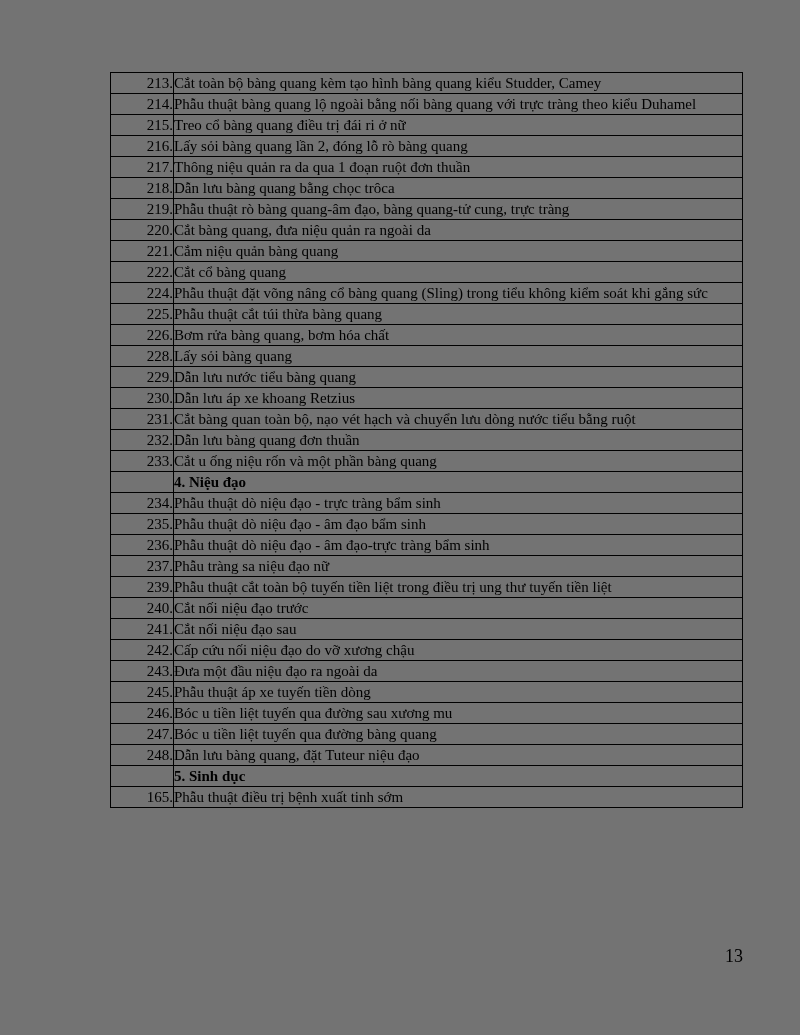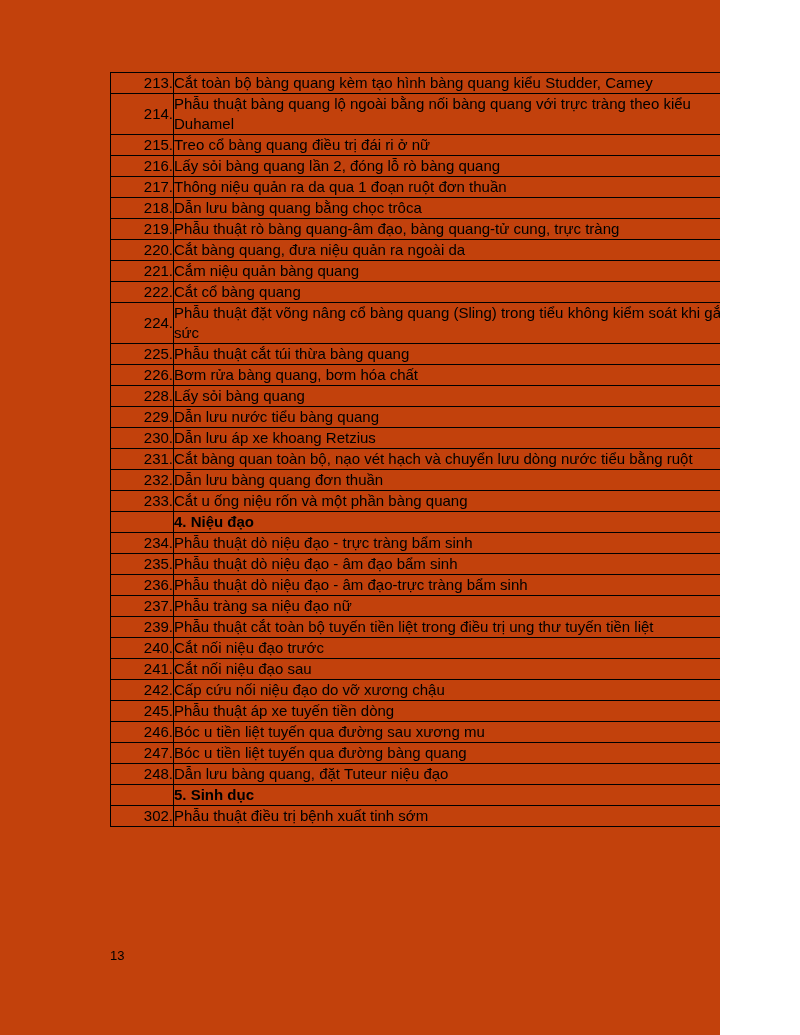--- a/index.html
+++ b/index.html
@@ -2,24 +2,24 @@
 <html><head>
 <meta charset="utf-8">
 <style>
   html, body {
     margin: 0;
     padding: 0;
     background: #ffffff;
   }
   .page {
     position: relative;
-    width: 720px;
+    width: 800px;
     height: 1035px;
-    background: #c2410c;
-    font-family: Liberation Sans, sans-serif;
+    background: #737373;
+    font-family: Liberation Serif, serif;
     color: #000000;
     overflow: hidden;
   }
   table.proc {
     position: absolute;
     left: 110px;
     top: 72px;
     width: 633px;
     border-collapse: collapse;
     table-layout: fixed;
@@ -44,22 +44,22 @@
     margin-left: 27px;
   }
   tr.section td.desc {
     font-weight: bold;
   }
   .page-number {
     position: absolute;
     left: 110px;
     top: 948px;
     width: 633px;
-    text-align: left;
-    font-size: 13px;
+    text-align: right;
+    font-size: 18px;
     line-height: 16px;
   }
 </style>
 </head>
 <body>
 
 <div class="page">
   <table class="proc">
     <tbody id="rows-body">
         <tr>
@@ -168,39 +168,43 @@
   </tr>
         <tr>
     <td class="num">241.</td>
     <td class="desc">Cắt nối niệu đạo sau</td>
   </tr>
         <tr>
     <td class="num">242.</td>
     <td class="desc">Cấp cứu nối niệu đạo do vỡ xương chậu</td>
   </tr>
         <tr>
+    <td class="num">243.</td>
+    <td class="desc">Đưa một đầu niệu đạo ra ngoài da</td>
+  </tr>
+        <tr>
     <td class="num">245.</td>
     <td class="desc">Phẫu thuật áp xe tuyến tiền dòng</td>
   </tr>
         <tr>
     <td class="num">246.</td>
     <td class="desc">Bóc u tiền liệt tuyến qua đường sau xương mu</td>
   </tr>
         <tr>
     <td class="num">247.</td>
     <td class="desc">Bóc u tiền liệt tuyến qua đường bàng quang</td>
   </tr>
         <tr>
     <td class="num">248.</td>
     <td class="desc">Dẫn lưu bàng quang, đặt Tuteur niệu đạo</td>
   </tr>
         <tr class="section">
     <td class="num"></td>
     <td class="desc">5. Sinh dục</td>
   </tr>
         <tr>
-    <td class="num">302.</td>
+    <td class="num">165.</td>
     <td class="desc">Phẫu thuật điều trị bệnh xuất tinh sớm</td>
   </tr>
       </tbody>
   </table>
   <div class="page-number">13</div>
 </div>
 
 </body></html>

